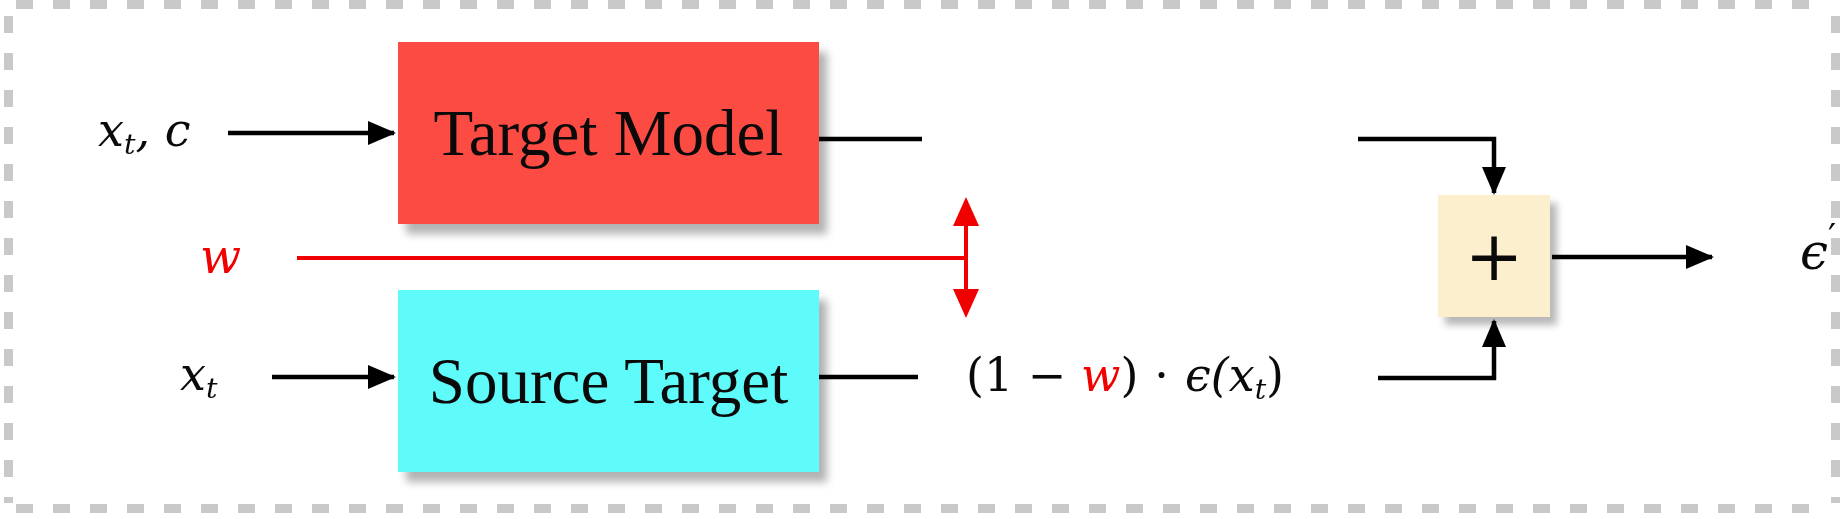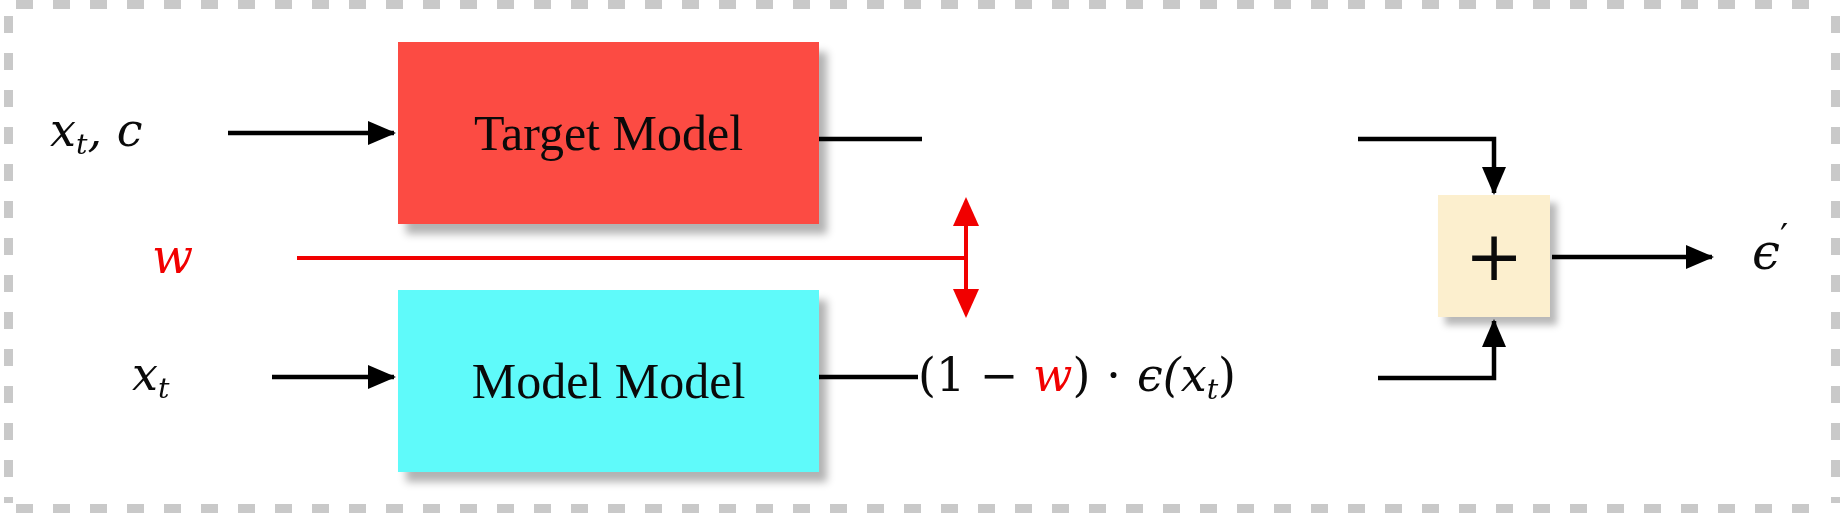--- a/index.html
+++ b/index.html
@@ -35,21 +35,21 @@
   .wire-red   { stroke: var(--accent-red); stroke-width: 4;   fill: none; }
   .head-black { fill: var(--line-black); }
   .head-red   { fill: var(--accent-red); }
 
   
   .model-box {
     position: absolute;
     width: 421px; height: 182px;
     display: flex; align-items: center; justify-content: center;
     font-family: "Liberation Serif", "DejaVu Serif", serif;
-    font-size: 50px; color: #0a0a0a;
+    font-size: 65px; color: #0a0a0a;
     box-shadow: 8px 10px 8px rgba(0,0,0,0.30);
   }
   .box-target { left: 398px; top: 42px;  background: var(--target-box); }
   .box-source { left: 398px; top: 290px; background: var(--source-box); }
 
   .sum-box {
     position: absolute;
     left: 1438px; top: 195px; width: 112px; height: 122px;
     background: var(--sum-box);
     display: flex; align-items: center; justify-content: center;
@@ -57,20 +57,21 @@
     box-shadow: 7px 8px 7px rgba(0,0,0,0.28);
   }
 
   
   .math {
     position: absolute;
     white-space: nowrap;
     font-size: 46px;
     color: #0a0a0a;
     transform: translateY(-52%);
+    margin-left: 48px;
   }
   .it  { font-style: italic; }
   .red { color: var(--accent-red); }
   .sub { font-size: 0.62em; vertical-align: -0.28em; font-style: italic; }
   .sup { font-size: 0.60em; vertical-align: 0.62em; font-style: italic; }
   .dot-sep { margin: 0 10px; }
   .dot-sep-wide { margin: 0 16px; }
   .prime { font-size: 0.72em; vertical-align: 0.55em; }
 
   .lbl-xtc  { left: 50px;  top: 133px; }
@@ -110,21 +111,21 @@
     <path class="wire-red" d="M966,220 L966,296"></path>
 
     <path class="head-red" d="M966,197 L979,226 L953,226 Z"></path>
     <path class="head-red" d="M966,318 L979,289 L953,289 Z"></path>
   </svg>
 
   <div class="model-box box-target">
     <span>Target Model</span>
   </div>
   <div class="model-box box-source">
-    <span>Model Model</span>
+    <span>Source Target</span>
   </div>
 
   <div class="sum-box">
     <span>+</span>
   </div>
 
   <div class="math lbl-xtc"><span class="it">x</span><span class="sub">t</span><span class="it">, c</span></div>
 
   <div class="math lbl-w red it">w</div>
 

